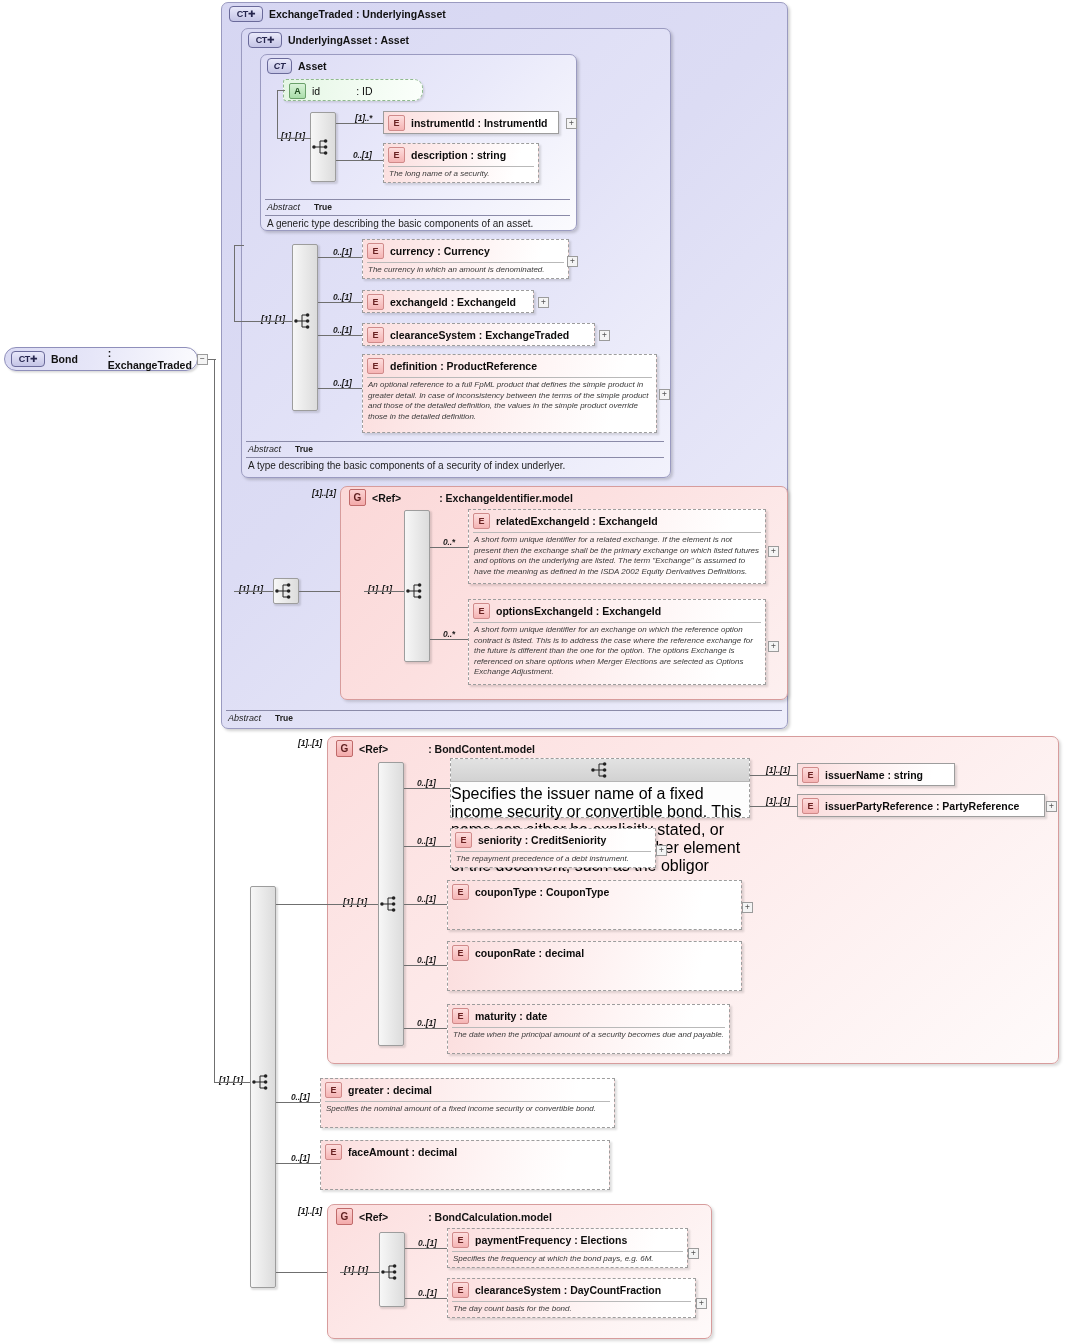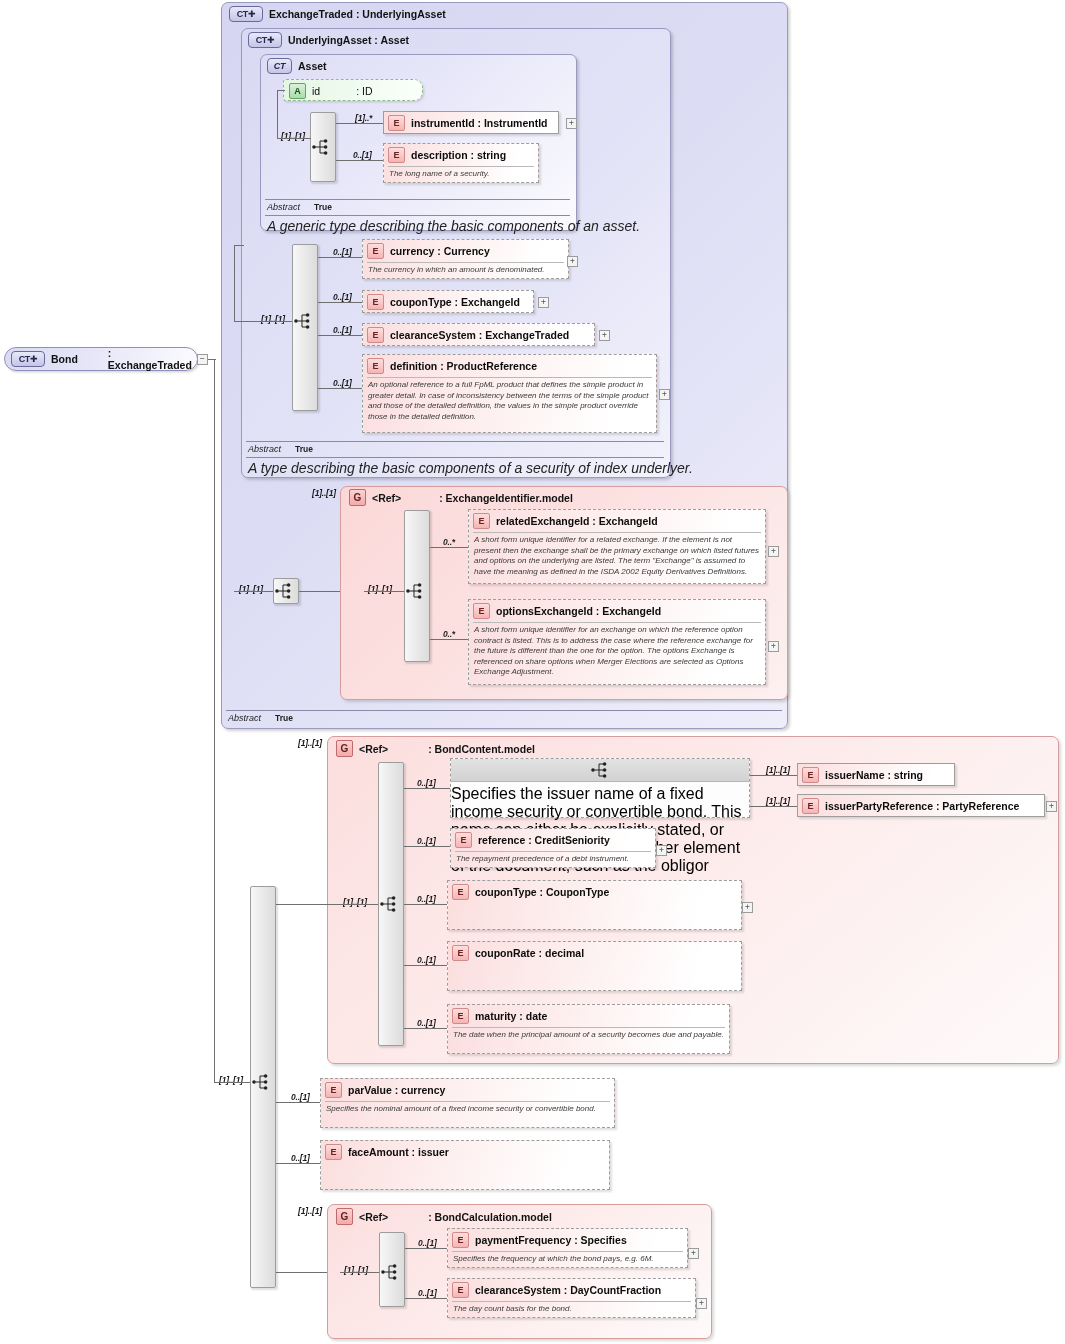--- a/index.html
+++ b/index.html
@@ -123,21 +123,21 @@
   .line{position:absolute;background:#6f6f6f;}
   .hl{height:1px;}
   .vl{width:1px;}
   .absrow{
     position:absolute;display:flex;align-items:center;white-space:nowrap;
     font-size:9px;font-style:italic;color:#222;
   }
   .absrow b{font-style:normal;font-weight:bold;margin-left:14px;font-size:8.5px;}
   .hrule{position:absolute;height:1px;background:#8a8aa8;}
   .doctxt{
-    position:absolute;font-size:14px;font-style:italic;color:#222;white-space:nowrap;
+    position:absolute;font-size:10px;color:#222;white-space:nowrap;
   }
 </style>
 </head>
 <body>
 
 <div class="ct-box" style="left:221px;top:2px;width:567px;height:727px;"></div>
 <div class="hdr" style="left:229px;top:6px;">
   <span class="tag ct">CT✚</span>
   <span class="hdr-txt">ExchangeTraded : UnderlyingAsset</span>
 </div>
@@ -243,21 +243,21 @@
   </div>
   <div class="doc">The currency in which an amount is denominated.</div>
 </div>
 <div class="plusmini" style="left:567px;top:256px;">+</div>
 <div class="mult" style="left:333px;top:247px;">0..[1]</div>
 <div class="line hl" style="left:318px;top:257px;width:44px;"></div>
 
 <div class="el opt" style="left:362px;top:290px;width:172px;height:23px;">
   <div class="row">
     <span class="tag-e">E</span>
-    <span class="nm">couponType : ExchangeId</span>
+    <span class="nm">exchangeId : ExchangeId</span>
   </div>
 </div>
 <div class="plusmini" style="left:538px;top:297px;">+</div>
 <div class="mult" style="left:333px;top:292px;">0..[1]</div>
 <div class="line hl" style="left:318px;top:302px;width:44px;"></div>
 
 <div class="el opt" style="left:362px;top:323px;width:233px;height:23px;">
   <div class="row">
     <span class="tag-e">E</span>
     <span class="nm">clearanceSystem : ExchangeTraded</span>
@@ -396,21 +396,21 @@
     <span class="nm">issuerPartyReference : PartyReference</span>
   </div>
 </div>
 <div class="plusmini" style="left:1046px;top:801px;">+</div>
 <div class="mult" style="left:766px;top:796px;">[1]..[1]</div>
 <div class="line hl" style="left:750px;top:806px;width:47px;"></div>
 
 <div class="el opt" style="left:450px;top:828px;width:206px;height:40px;">
   <div class="row">
     <span class="tag-e">E</span>
-    <span class="nm">reference : CreditSeniority</span>
+    <span class="nm">seniority : CreditSeniority</span>
   </div>
   <div class="doc">The repayment precedence of a debt instrument.</div>
 </div>
 <div class="plusmini" style="left:656px;top:845px;">+</div>
 <div class="mult" style="left:417px;top:836px;">0..[1]</div>
 <div class="line hl" style="left:404px;top:846px;width:46px;"></div>
 
 <div class="el opt" style="left:447px;top:880px;width:295px;height:50px;">
   <div class="row">
     <span class="tag-e">E</span>
@@ -456,31 +456,31 @@
 <div class="line hl" style="left:214px;top:1082px;width:36px;"></div>
 
 <div class="line vl" style="left:214px;top:359px;height:724px;"></div>
 <div class="line hl" style="left:206px;top:359px;width:10px;"></div>
 
 <div class="line hl" style="left:276px;top:904px;width:62px;"></div>
 
 <div class="el opt" style="left:320px;top:1078px;width:295px;height:50px;">
   <div class="row">
     <span class="tag-e">E</span>
-    <span class="nm">parValue : currency</span>
+    <span class="nm">greater : decimal</span>
   </div>
   <div class="doc">Specifies the nominal amount of a fixed income security or convertible bond.</div>
 </div>
 <div class="mult" style="left:291px;top:1092px;">0..[1]</div>
 <div class="line hl" style="left:276px;top:1102px;width:44px;"></div>
 
 <div class="el opt" style="left:320px;top:1140px;width:290px;height:50px;">
   <div class="row">
     <span class="tag-e">E</span>
-    <span class="nm">faceAmount : issuer</span>
+    <span class="nm">faceAmount : decimal</span>
   </div>
 </div>
 <div class="mult" style="left:291px;top:1153px;">0..[1]</div>
 <div class="line hl" style="left:276px;top:1163px;width:44px;"></div>
 
 <div class="grp-box pale" style="left:327px;top:1204px;width:385px;height:135px;"></div>
 <div class="hdr" style="left:336px;top:1208px;">
   <span class="tag-g">G</span>
   <span class="hdr-txt">&lt;Ref&gt;</span>
   <span class="hdr-txt" style="margin-left:40px;">: BondCalculation.model</span>
@@ -499,21 +499,21 @@
   <circle cx="14.6" cy="4" r="1.8" fill="#222"></circle>
     <circle cx="14.6" cy="10" r="1.8" fill="#222"></circle>
     <circle cx="14.6" cy="16" r="1.8" fill="#222"></circle>
 </svg>
 <div class="mult" style="left:344px;top:1265px;">[1]..[1]</div>
 <div class="line hl" style="left:340px;top:1272px;width:39px;"></div>
 
 <div class="el opt" style="left:447px;top:1228px;width:241px;height:40px;">
   <div class="row">
     <span class="tag-e">E</span>
-    <span class="nm">paymentFrequency : Specifies</span>
+    <span class="nm">paymentFrequency : Elections</span>
   </div>
   <div class="doc">Specifies the frequency at which the bond pays, e.g. 6M.</div>
 </div>
 <div class="plusmini" style="left:688px;top:1248px;">+</div>
 <div class="mult" style="left:418px;top:1238px;">0..[1]</div>
 <div class="line hl" style="left:405px;top:1248px;width:42px;"></div>
 
 <div class="el opt" style="left:447px;top:1278px;width:249px;height:40px;">
   <div class="row">
     <span class="tag-e">E</span>

